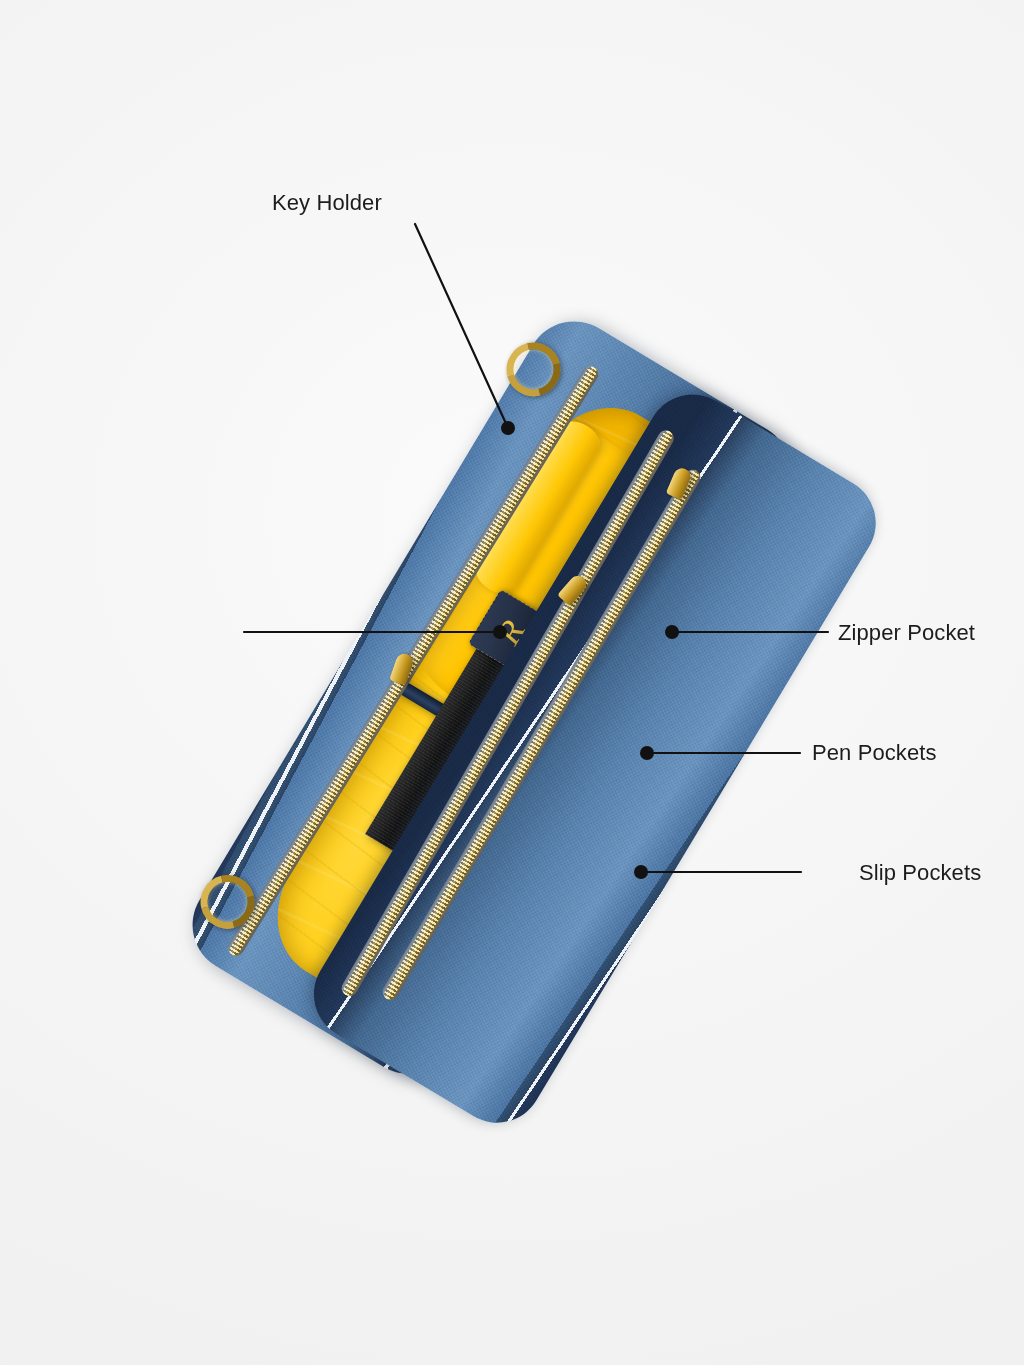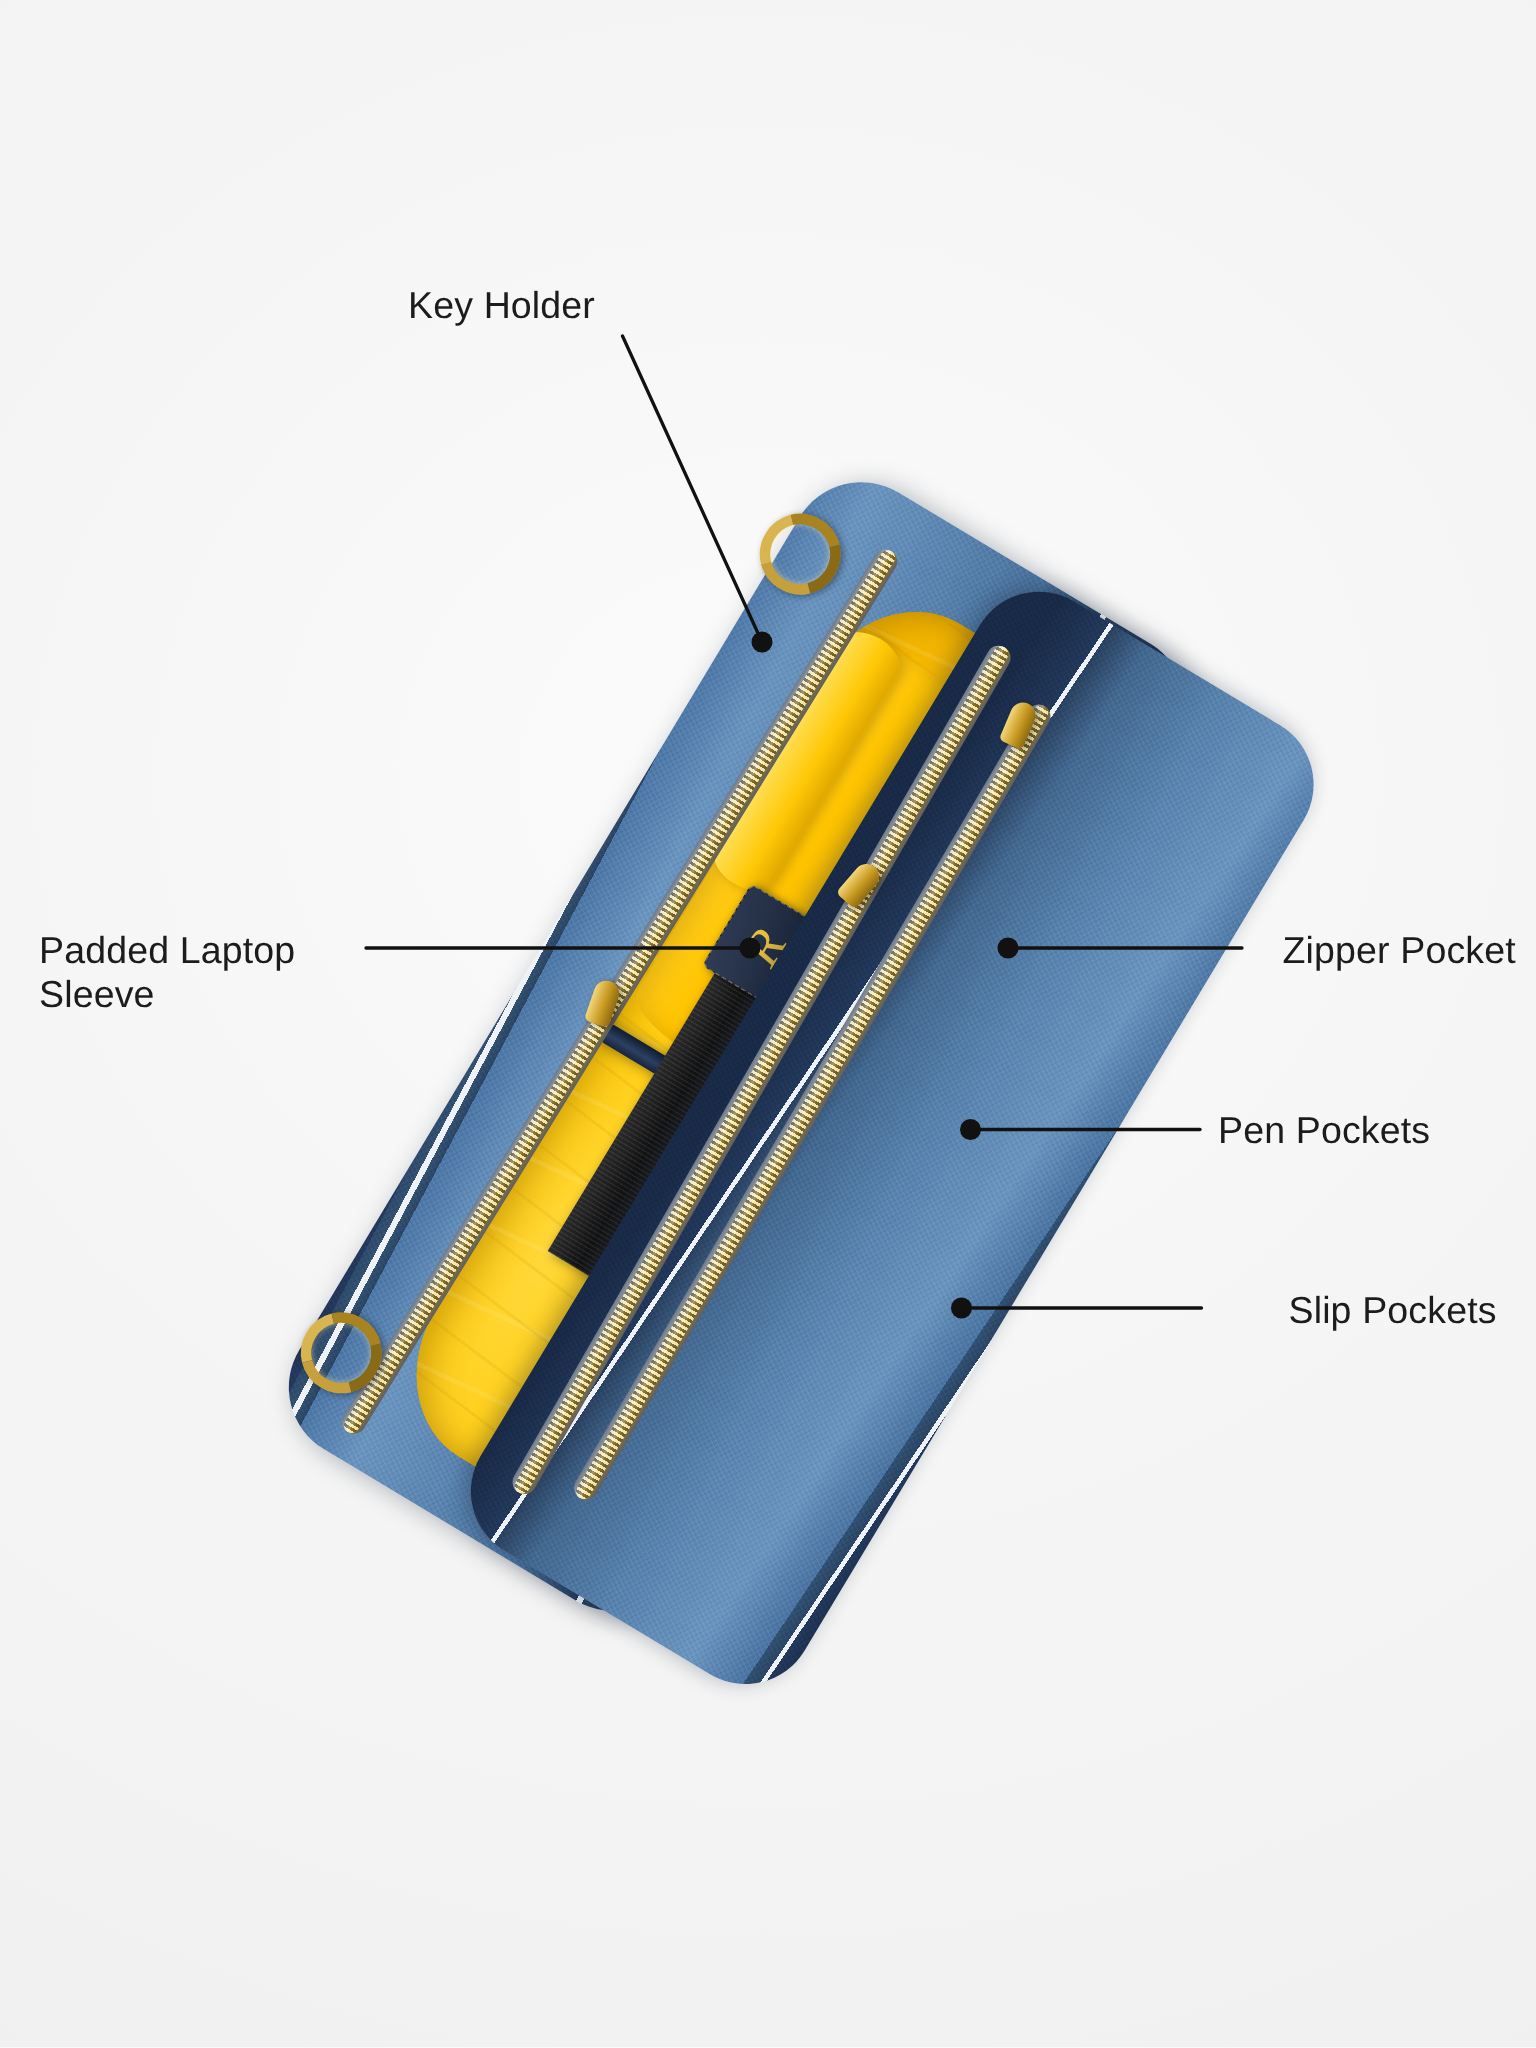--- a/index.html
+++ b/index.html
@@ -256,21 +256,21 @@
     font-size: 34px;
     font-style: italic;
     line-height: 1;
     transform: translateY(-1px);
   }
 
   
   .label {
     position: absolute;
     color: #1c1c1c;
-    font-size: 25px;
+    font-size: 22px;
     line-height: 1.16;
     letter-spacing: .1px;
     white-space: pre-line;
     font-weight: 400;
   }
 
   
   #leaders {
     position: absolute;
     left: 0; top: 0;
@@ -335,22 +335,20 @@
         <circle cx="672" cy="632" r="7" stroke="none" fill="#111111"></circle>
         <path d="M 647,753 L 800,753" fill="none"></path>
         <circle cx="647" cy="753" r="7" stroke="none" fill="#111111"></circle>
         <path d="M 641,872 L 801,872" fill="none"></path>
         <circle cx="641" cy="872" r="7" stroke="none" fill="#111111"></circle>
       </g>
   </svg>
 
   <div class="label" style="left:272px; top:190px;">Key Holder</div>
 
-  <div class="label" style="left:26px; top:620px;">Padded Laptop
-Sleeve</div>
-
-  <div class="label" style="left:838px; top:620px;margin-left:17px;">Zipper Pocket</div>
+
+  <div class="label" style="left:838px; top:620px;">Zipper Pocket</div>
 
   <div class="label" style="left:812px; top:740px;">Pen Pockets</div>
 
   <div class="label" style="left:859px; top:860px;">Slip Pockets</div>
 
 </div>
 
 </body></html>

